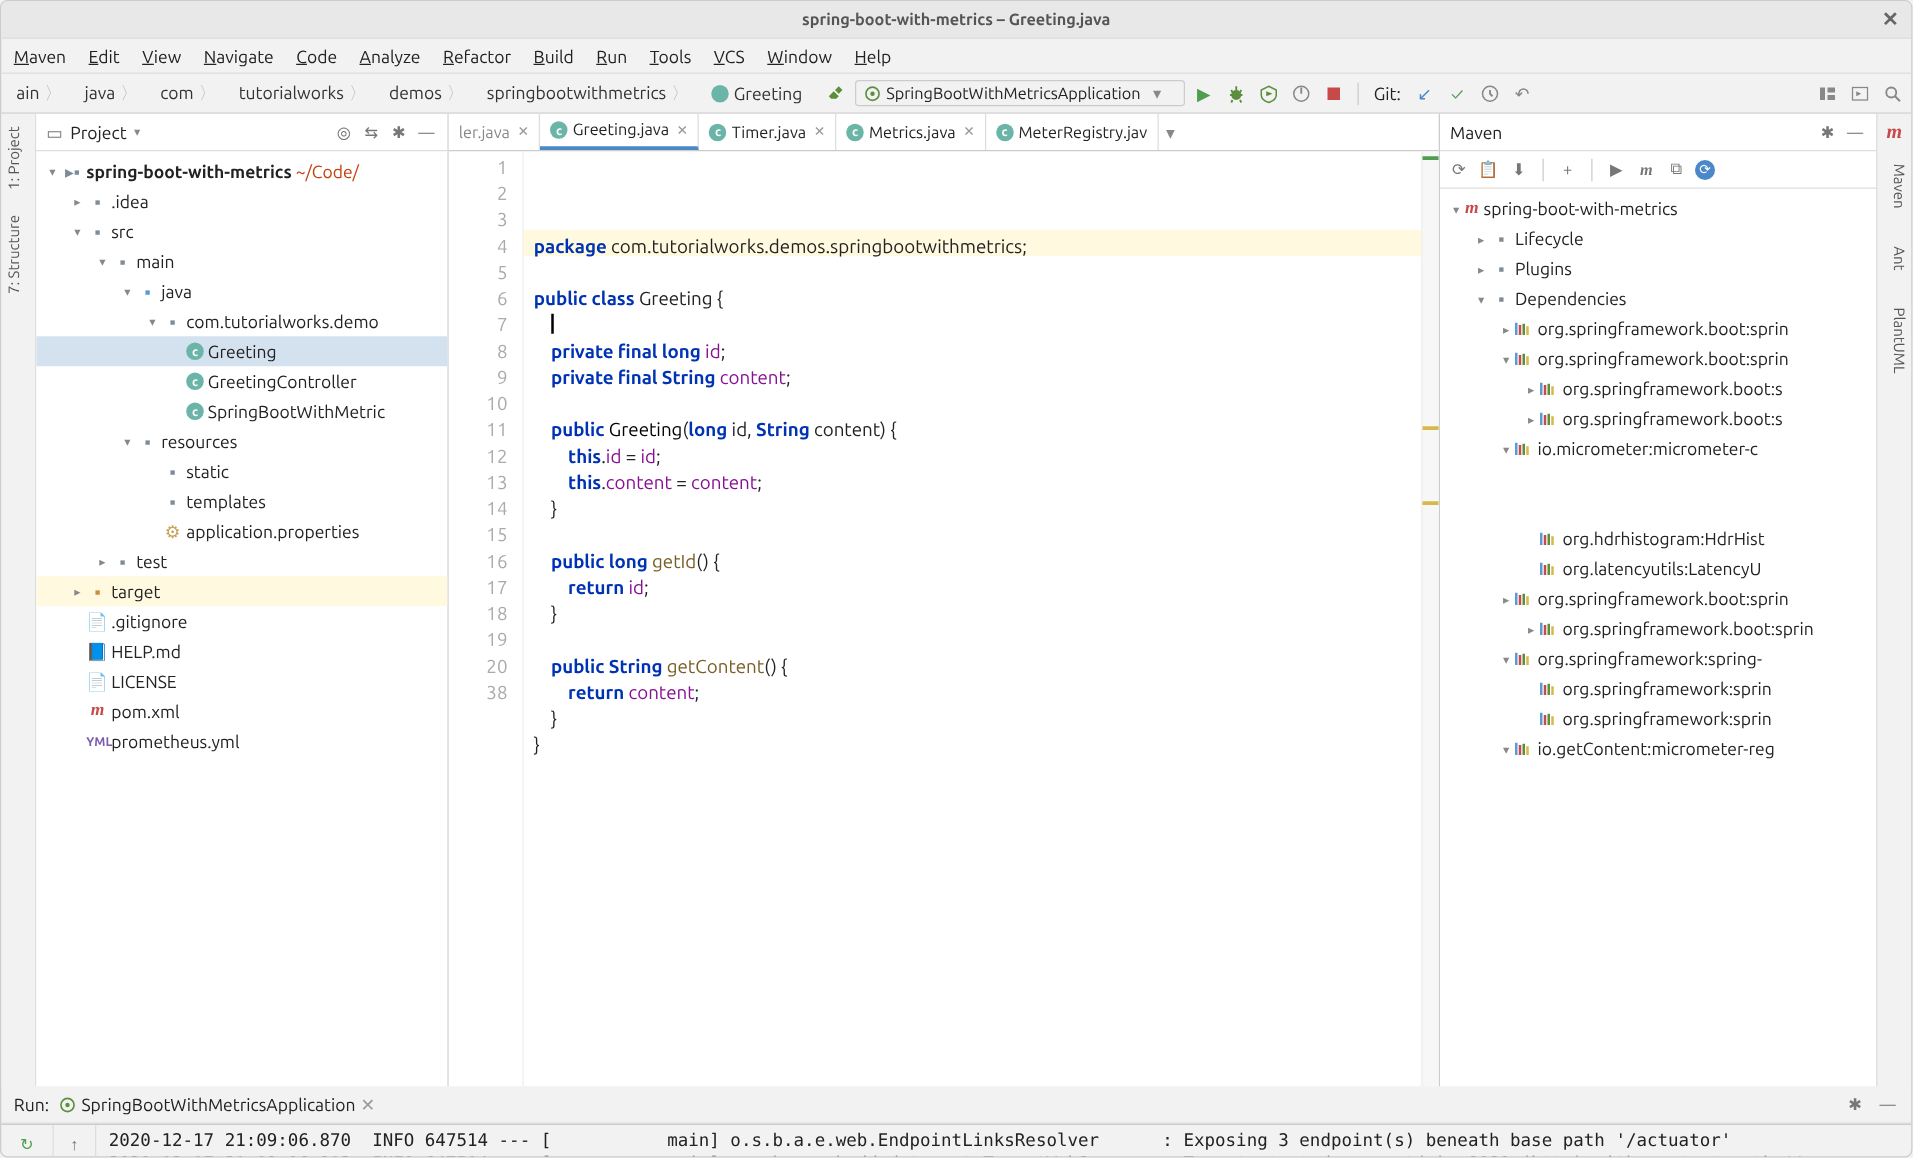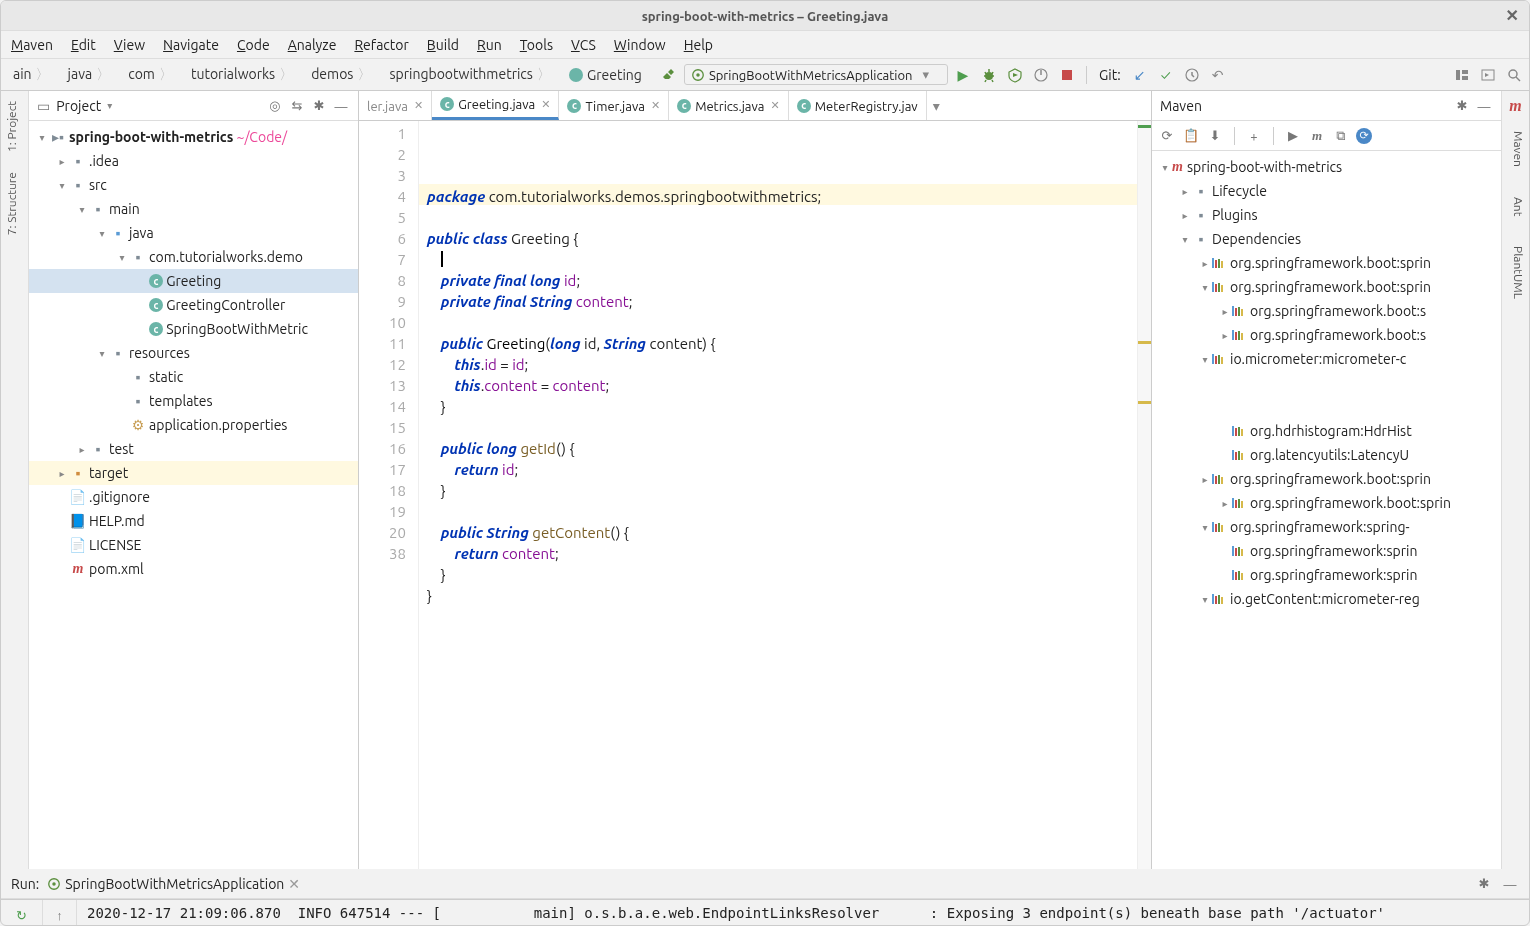--- a/index.html
+++ b/index.html
@@ -42,21 +42,21 @@
 .tabs { height: 30px; display:flex; align-items:center; border-bottom: 1px solid #ccc; overflow:hidden; }
 .tab { height:100%; display:flex; align-items:center; padding:0 8px; gap:4px; border-right:1px solid #ddd; font-size:13px; cursor:pointer; white-space:nowrap; }
 .tab.active { border-bottom: 3px solid #4a88c7; }
 .tab .x { color:#999; font-size:11px; margin-left:2px; }
 .tab.partial { color:#888; }
 .editor { flex:1; display:flex; font-family: 'JetBrains Mono', Consolas, monospace; font-size: 15px; overflow:hidden; }
 .gutter-nums { width: 60px; text-align:right; color:#aaa; padding: 2px 12px 2px 0; line-height: 21px; border-right:1px solid #eee; user-select:none; }
 .code { flex:1; padding: 2px 8px; line-height: 21px; white-space:pre; position:relative; }
 .right-strip { width: 14px; background:#f7f7f7; border-left:1px solid #eee; position:relative; }
 .strip-mark { position:absolute; width:100%; height:3px; }
-.kw { color:#0033b3; font-weight: bold; font-style: italic;}
+.kw { color:#0033b3; font-weight: bold;}
 .fd { color:#871094; }
 .fn { color:#795e26; }
 .id { color:#000; }
 .maven-panel { width: 350px; border-left: 1px solid #ccc; display:flex; flex-direction:column; background:#fff; }
 .maven-tree { flex:1; overflow:hidden; padding:4px 0; font-size:14px; }
 .maven-icon { display:inline-block; width:14px; height:10px; margin-right:4px; }
 .maven-icon svg { width:14px; height:10px; display:block; }
 .run-panel { height: 178px; border-top:1px solid #ccc; display:flex; }
 .run-header { height:30px; display:flex; align-items:center; padding:0 10px; gap:8px; border-bottom:1px solid #ddd; }
 .run-side { width: 42px; display:flex; flex-direction:column; align-items:center; gap:6px; padding-top:6px; border-right:1px solid #ddd; }
@@ -188,21 +188,21 @@
       <span class="title">Project</span>
       <span style="font-size:10px;color:#888">▾</span>
       <div class="header-ics">
         <span class="hic">◎</span>
         <span class="hic">⇆</span>
         <span class="hic">✱</span>
         <span class="hic">—</span>
       </div>
     </div>
     <div class="tree">
-      <div class="tree-row" style="padding-left:6px"><span class="arrow">▾</span><span class="tree-icon folder">▸▪</span><b>spring-boot-with-metrics</b>&nbsp;<span style="color:#ec4899">~/Code/</span></div>
+      <div class="tree-row" style="padding-left:6px"><span class="arrow">▾</span><span class="tree-icon folder">▸▪</span><b>spring-boot-with-metrics</b>&nbsp;<span style="color:#c2410c">~/Code/</span></div>
       <div class="tree-row" style="padding-left:26px">
           <span class="arrow">▸</span>
           <span class="tree-icon folder">▪</span>
           <span>.idea</span>
         </div>
       <div class="tree-row" style="padding-left:26px">
           <span class="arrow">▾</span>
           <span class="tree-icon folder">▪</span>
           <span>src</span>
         </div>
@@ -259,20 +259,24 @@
           <span class="tree-icon" style="color:#4a88c7">📘</span>
           <span>HELP.md</span>
         </div>
       <div class="tree-row" style="padding-left:40px">
           <span class="tree-icon">📄</span>
           <span>LICENSE</span>
         </div>
       <div class="tree-row" style="padding-left:40px">
           <span class="tree-icon m-logo">m</span>
           <span>pom.xml</span>
+        </div>
+      <div class="tree-row" style="padding-left:40px">
+          <span class="tree-icon" style="color:#7c5bad;font-size:10px;font-weight:bold">YML</span>
+          <span>prometheus.yml</span>
         </div>
     </div>
   </div>
 
   <div class="editor-area">
     <div class="tabs">
       <div class="tab partial">
           <span>ler.java</span>
           <span class="x">✕</span>
         </div>

